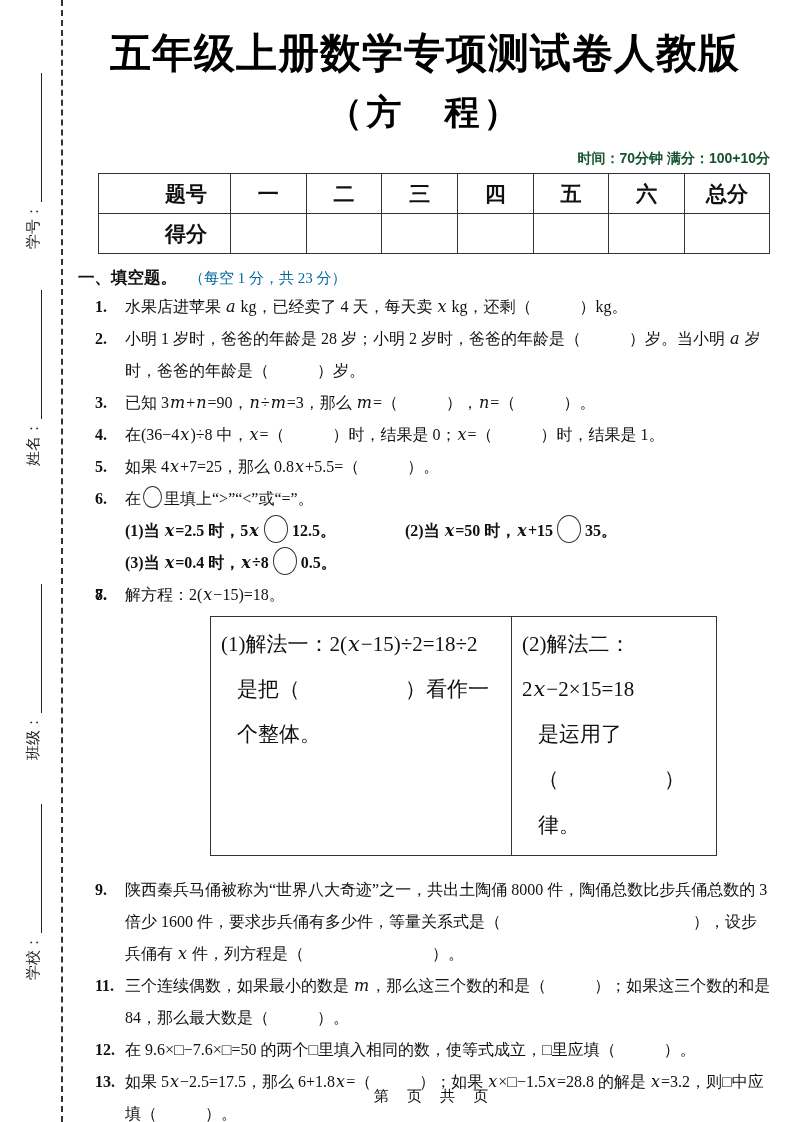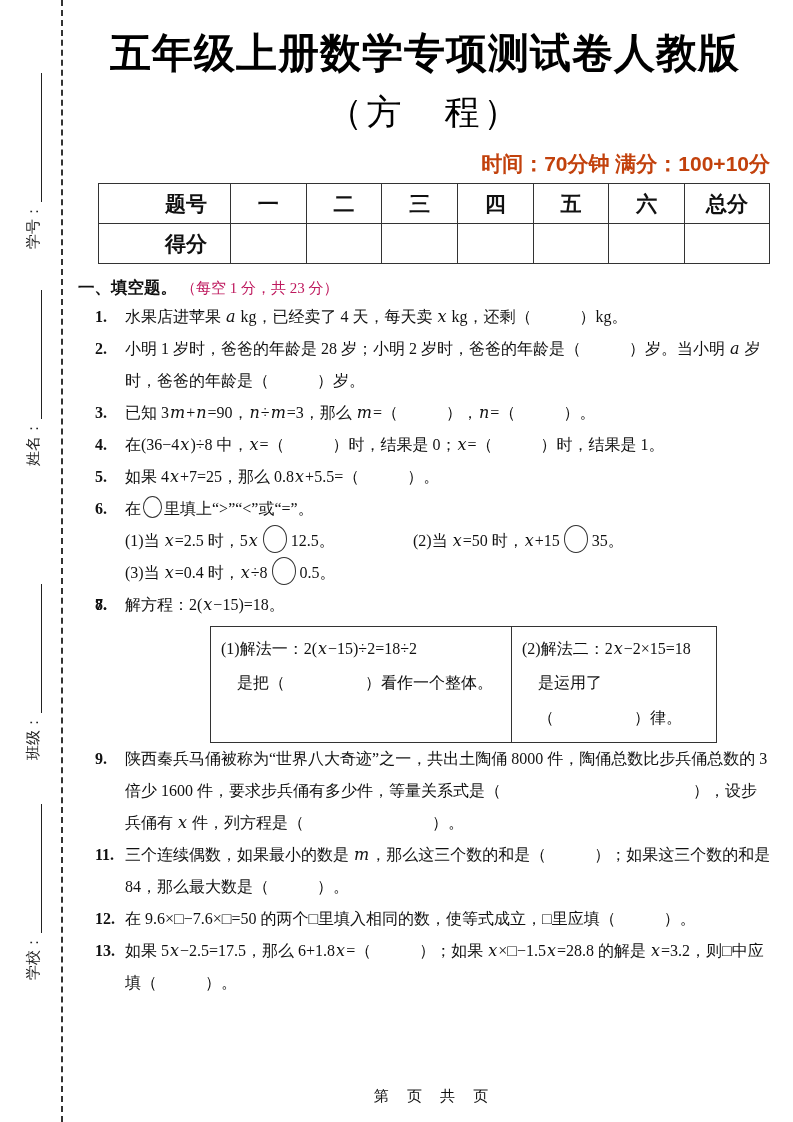--- a/index.html
+++ b/index.html
@@ -25,59 +25,59 @@
   
   .content{position:absolute;left:78px;top:0;width:694px;}
   .title{
     margin:26px 0 0 0;text-align:center;
     font-family:"Liberation Sans","DejaVu Sans",sans-serif;
     font-size:41px;font-weight:900;letter-spacing:1px;color:#000;
   }
   .subtitle{
     margin:8px 0 14px 0;text-align:center;
     font-family:"Liberation Sans","DejaVu Sans",sans-serif;
-    font-size:35px;font-weight:400;letter-spacing:4px;color:#000;
+    font-size:35px;font-weight:700;letter-spacing:4px;color:#000;
   }
   .meta{
     text-align:right;padding-right:2px;margin-bottom:5px;
     font-family:"Liberation Sans","DejaVu Sans",sans-serif;
-    font-size:21px;font-weight:600;color:#c2410c;
+    font-size:14px;font-weight:600;color:#14532d;
   }
   table.score{
     border-collapse:collapse;margin-left:20px;width:672px;
     table-layout:fixed;
   }
   table.score td{
     border:1.6px solid #333;height:37px;text-align:center;vertical-align:middle;
     font-size:21px;font-weight:600;font-family:"Liberation Serif",serif;
   }
   td.c-first{width:86px;padding-left:44px;}
   td.c-last{width:82px;}
   
   .sec-head{margin:13px 0 2px 0;font-size:16.5px;}
   .sec-title{font-weight:700;}
-  .sec-note{font-size:15px;color:#be185d;margin-left:4px;}
+  .sec-note{font-size:15px;color:#0369a1;margin-left:12px;}
   
   .qlist{margin-left:17px;font-size:16px;line-height:2.0;}
   .q{position:relative;padding-left:30px;}
   .qnum{position:absolute;left:0;top:0;font-weight:700;}
   .r-var{font-style:italic;font-family:"DejaVu Serif","Liberation Serif",serif;padding:0 1px;}
   .r-circle{
     display:inline-block;width:22px;height:26px;border:1.5px solid #333;
     border-radius:50%;vertical-align:-7px;margin:0 4px;
   }
   .r-circle-sm{
     display:inline-block;width:17px;height:20px;border:1.4px solid #333;
     border-radius:50%;vertical-align:-4px;margin:0 2px;
   }
-  .subgrid{display:grid;grid-template-columns:268px 1fr;column-gap:20px;}
+  .subgrid{display:grid;grid-template-columns:268px 1fr;column-gap:12px;font-weight:bold;}
   .solution-box{
-    margin:5px 0 0 85px;width:505px;border:1.6px solid #333;
+    margin:5px 0 18px 85px;width:505px;border:1.6px solid #333;
     display:grid;grid-template-columns:300px 1fr;
-    font-size:16px;line-height:2.15;
+    font-size:21px;line-height:2.15;
   }
   .solution-cell{padding:5px 10px 7px 10px;}
   .solution-cell + .solution-cell{border-left:1.6px solid #333;}
   .sol-line2{padding-left:16px;}
   .footer{
     position:absolute;bottom:16px;left:0;width:793px;text-align:center;
     font-size:15px;letter-spacing:7px;color:#111;
     font-family:"Liberation Sans","DejaVu Sans",sans-serif;
     margin-left:38px;
   }

